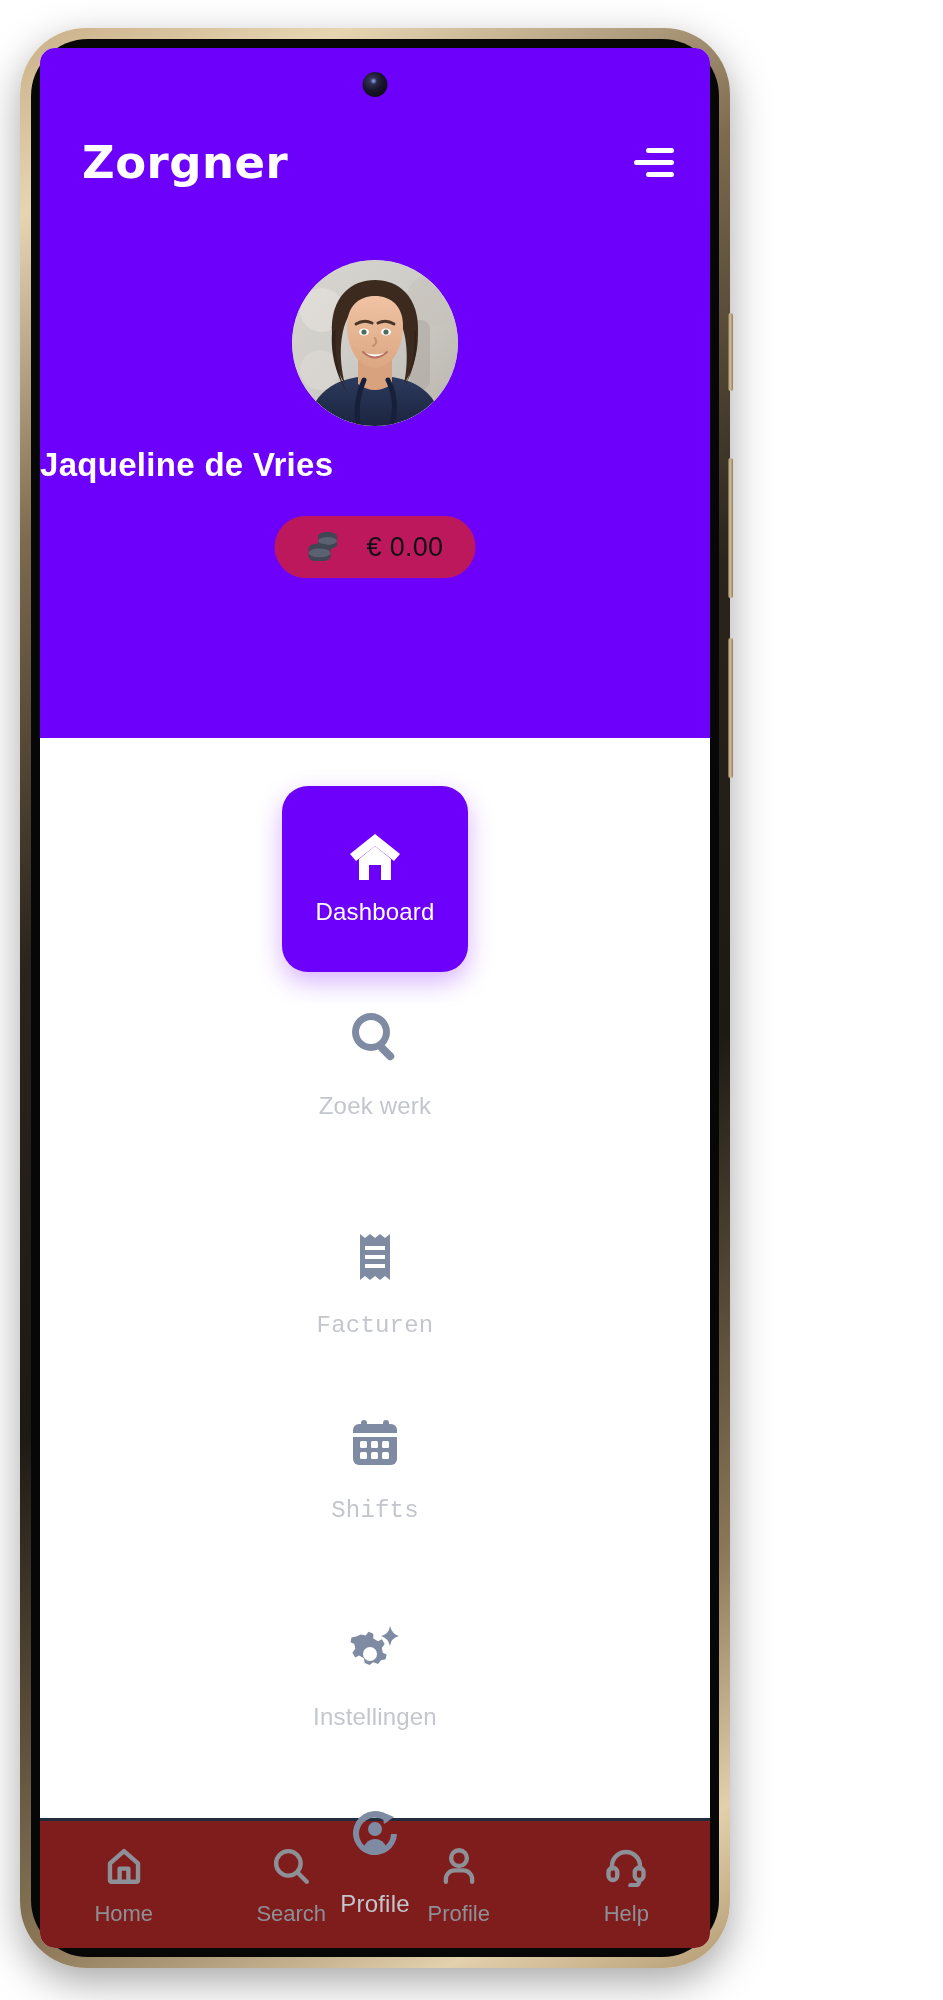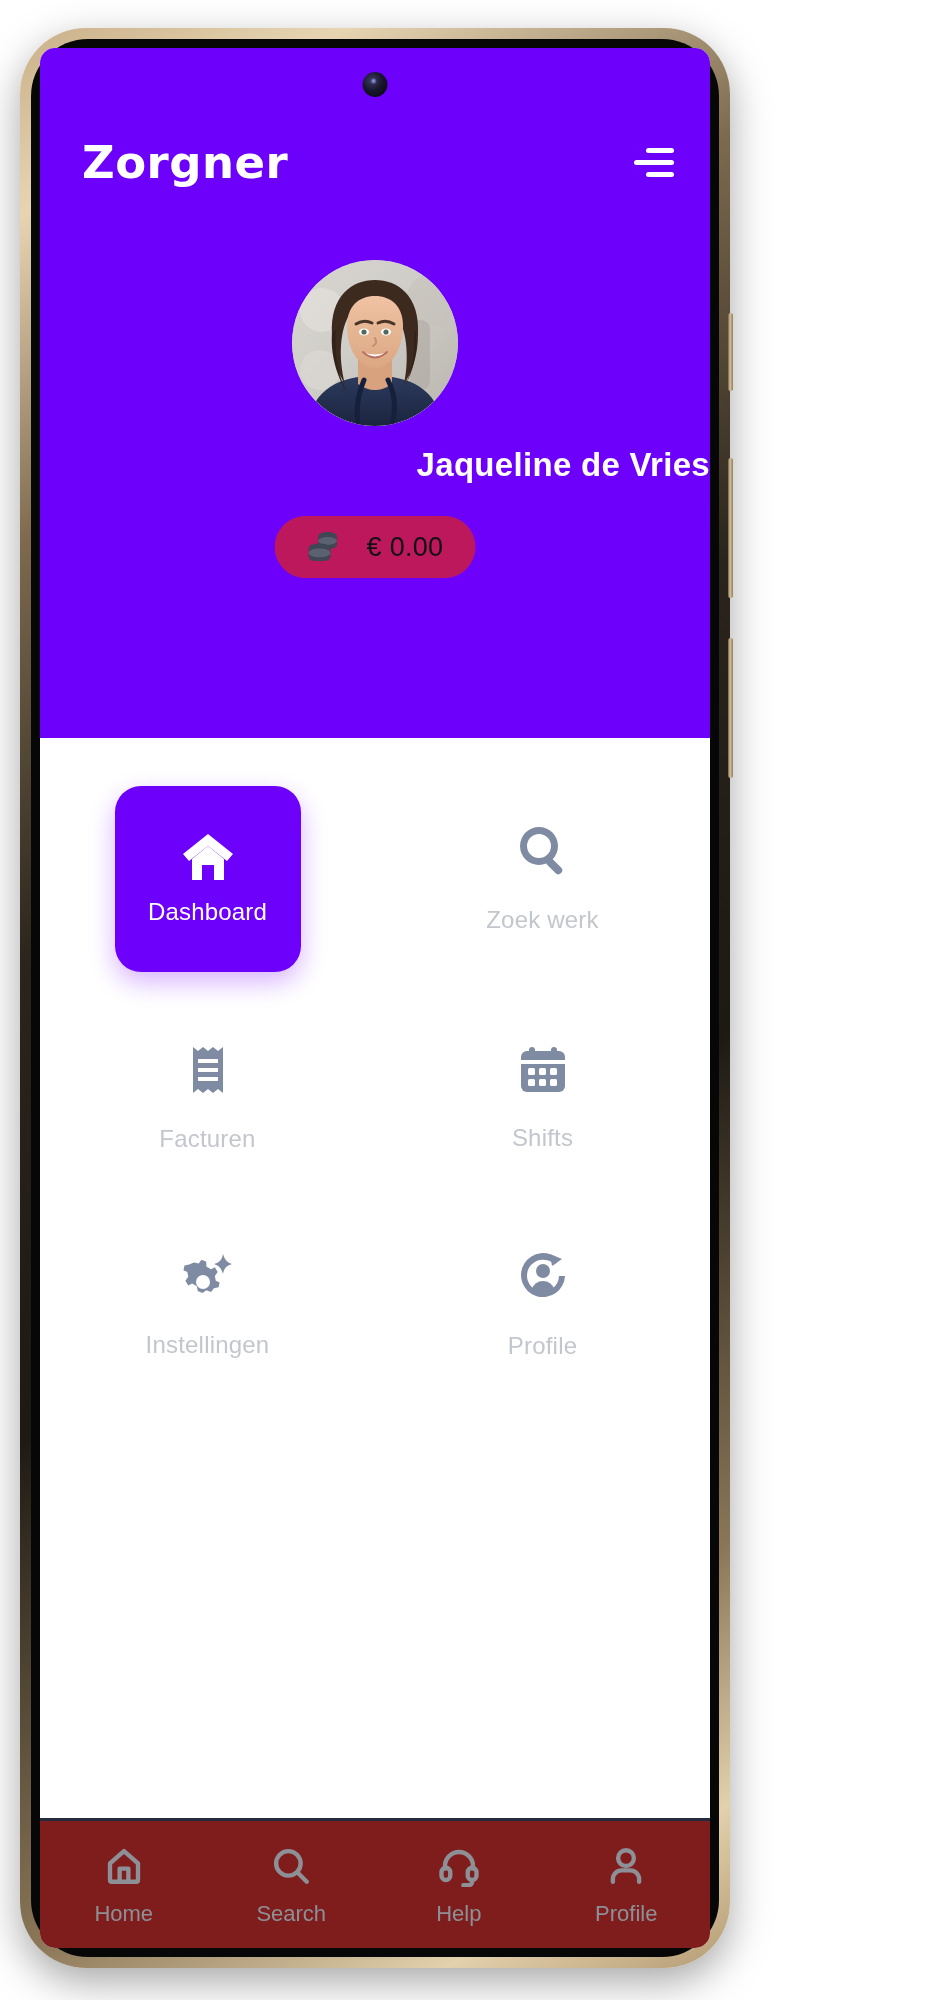--- a/index.html
+++ b/index.html
@@ -126,21 +126,21 @@
     border-radius: 50%;
     overflow: hidden;
     background: #c9ccd2;
   }
   #avatar svg { display: block; width: 100%; height: 100%; }
 
   #profile-name {
     position: absolute;
     top: 398px;
     left: 0; right: 0;
-    text-align: right;
+    text-align: left;
     color: #ffffff;
     font-size: 33px;
     font-weight: 600;
     letter-spacing: 0.3px;
   }
 
   #balance-pill {
     position: absolute;
     top: 468px;
     left: 50%;
@@ -185,20 +185,21 @@
   
   #menu-grid {
     position: relative;
     z-index: 3;
     background: #ffffff;
     padding: 48px 0 0 0;
     height: 1000px;
   }
   .grid-row {
     display: flex;
+    flex-direction: column;
   }
   .grid-row .cell {
     flex: 1;
     display: flex;
     flex-direction: column;
     align-items: center;
     justify-content: center;
   }
   .tile {
     width: 186px;
@@ -219,21 +220,21 @@
     font-size: 24px;
     letter-spacing: 0.2px;
   }
   .tile.active .tile-label { color: #ffffff; font-weight: 500; }
   .tile.idle .tile-label { color: #c3c6cc; font-weight: 400; margin-top: 14px; }
   .tile .tile-icon { display: flex; align-items: center; justify-content: center; }
   .tile.active .tile-icon svg { fill: #ffffff; }
   .tile.idle .tile-icon svg { fill: #7f8ba3; }
 
   #row-1 { margin-bottom: 34px; }
-  #row-2 { margin-bottom: 20px; }
+  #row-2 { margin-bottom: 20px; font-family: Liberation Mono, monospace; }
 
   
   #bottom-nav {
     position: absolute;
     left: 0; right: 0;
     bottom: 0;
     height: 130px;
     background: #7f1d1d;
     border-top: 3px solid #242b3d;
     display: flex;
@@ -467,35 +468,35 @@
               <circle cx="21" cy="21" r="14" stroke-linejoin="round"></circle>
               <path d="M31.5 31.5 L42 42" stroke-linecap="round"></path>
             </svg>
           </span>
           <span class="nav-label">Search</span>
         </div>
 
         <div class="nav-item">
           <span class="nav-icon">
             <svg width="42" height="42" viewBox="0 0 48 48" xmlns="http://www.w3.org/2000/svg">
+              <circle cx="24" cy="15" r="9"></circle>
+              <path d="M9 42 v-3 a10 10 0 0 1 10 -10 h10 a10 10 0 0 1 10 10 v3" stroke-linecap="round"></path>
+            </svg>
+          </span>
+          <span class="nav-label">Profile</span>
+        </div>
+
+        <div class="nav-item">
+          <span class="nav-icon">
+            <svg width="42" height="42" viewBox="0 0 48 48" xmlns="http://www.w3.org/2000/svg">
               <path d="M8 27 v-3 a16 16 0 0 1 32 0 v3" stroke-linecap="round"></path>
               <rect x="4" y="26" width="10" height="14" rx="5"></rect>
               <rect x="34" y="26" width="10" height="14" rx="5"></rect>
               <path d="M39 40 v2 a4 4 0 0 1 -4 4 h-6" stroke-linecap="round"></path>
             </svg>
           </span>
           <span class="nav-label">Help</span>
         </div>
-
-        <div class="nav-item">
-          <span class="nav-icon">
-            <svg width="42" height="42" viewBox="0 0 48 48" xmlns="http://www.w3.org/2000/svg">
-              <circle cx="24" cy="15" r="9"></circle>
-              <path d="M9 42 v-3 a10 10 0 0 1 10 -10 h10 a10 10 0 0 1 10 10 v3" stroke-linecap="round"></path>
-            </svg>
-          </span>
-          <span class="nav-label">Profile</span>
-        </div>
       </div>
 
     </div>
   </div>
 </div>
 
 </body></html>

